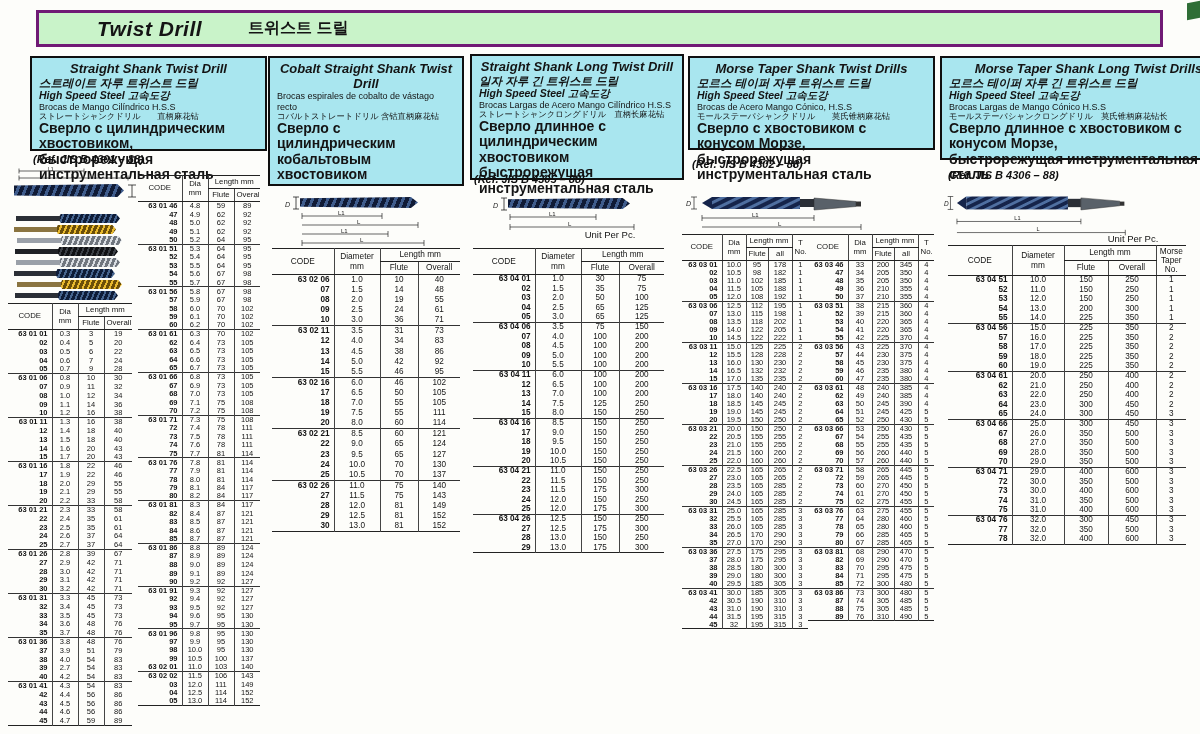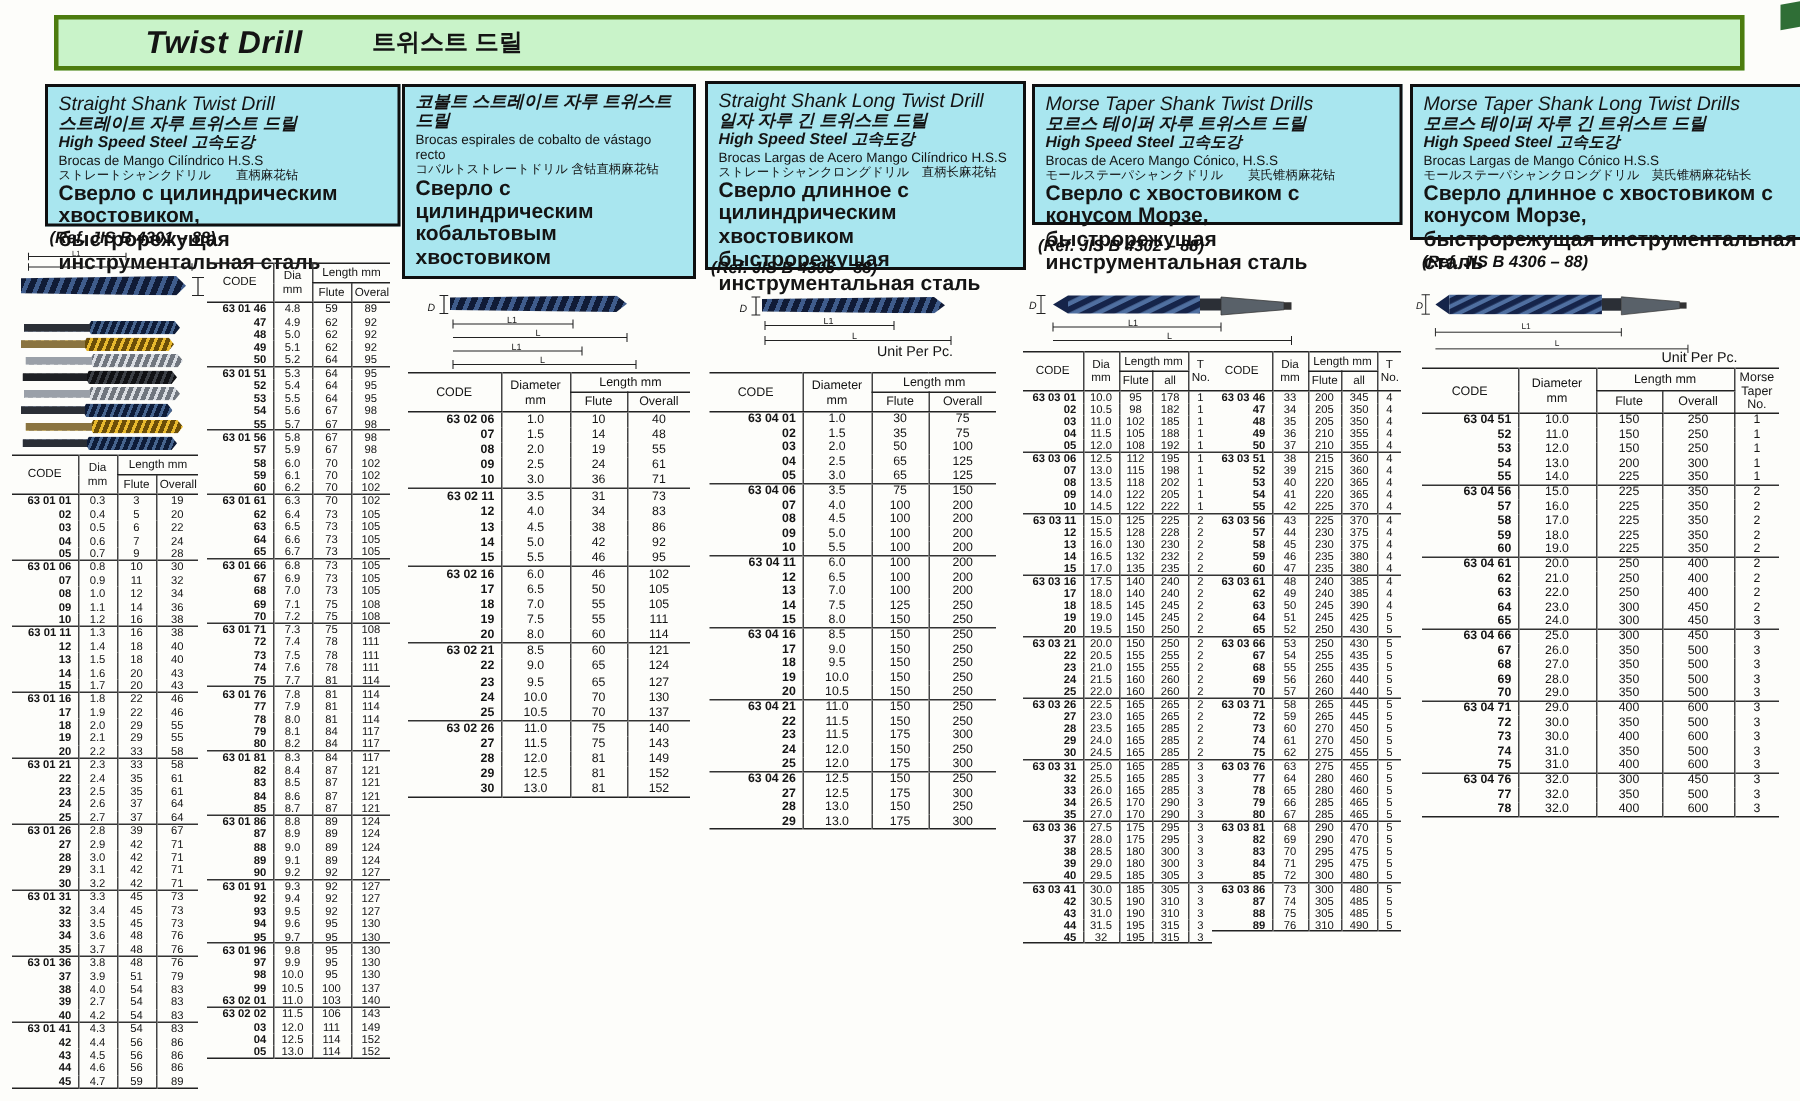--- a/index.html
+++ b/index.html
@@ -1,30 +1,30 @@
 <!DOCTYPE html>
 <html style="--banner-green: #c9f3c9; --box-cyan: #a9e6ef;"><head>
 <meta charset="utf-8">
 <style>
   html,body{margin:0;padding:0;background:#e8e8e4;}
   .page{position:relative;width:1200px;height:734px;background:#fdfdfa;overflow:hidden;
         font-family:"Liberation Sans",sans-serif;color:#141414;}
 
   
   .banner{position:absolute;left:36px;top:10px;width:1127px;height:37px;box-sizing:border-box;
-          background:var(--banner-green,#c9f3c9);border:3px solid #4d7c0f;display:flex;align-items:center;}
+          background:var(--banner-green,#c9f3c9);border:3px solid #701a75;display:flex;align-items:center;}
   .banner .t-en{font-style:italic;font-weight:bold;font-size:21px;margin-left:58px;letter-spacing:.5px;}
   .banner .t-ko{font-weight:bold;font-size:16px;margin-left:46px;}
   .corner{position:absolute;left:1187px;top:2px;width:13px;height:17px;background:#2f6e36;transform:skewY(-10deg);}
 
   
   .secbox{position:absolute;background:var(--box-cyan,#a9e6ef);border:2.5px solid #0f0f0f;
           padding:4px 7px 3px;box-sizing:border-box;line-height:1.13;}
   .secbox div:empty{display:none;}
-  .sec-title{font-style:italic;font-weight:normal;font-size:13px;}
+  .sec-title{font-style:italic;font-weight:bold;font-size:13px;text-align:center;}
   .sec-ko{font-style:italic;font-weight:bold;font-size:11.5px;}
   .sec-hss{font-style:italic;font-weight:bold;font-size:10.5px;}
   .sec-es{font-size:9px;}
   .sec-ja{font-size:8.3px;}
   .sec-ru{font-size:14px;font-weight:bold;white-space:pre-line;line-height:1.1;}
   #s1{left:30px;top:56px;width:237px;height:95px;}
   #s2{left:268px;top:56px;width:196px;height:130px;}
   #s3{left:470px;top:54px;width:214px;height:126px;}
   #s4{left:688px;top:56px;width:247px;height:94px;}
   #s5{left:940px;top:56px;width:297px;height:104px;}
@@ -109,21 +109,21 @@
   <div class="secbox" id="s1">
     <div class="sec-title">Straight Shank Twist Drill</div>
     <div class="sec-ko">스트레이트 자루 트위스트 드릴</div>
     <div class="sec-hss">High Speed Steel 고속도강</div>
     <div class="sec-es">Brocas de Mango Cilíndrico H.S.S</div>
     <div class="sec-ja">ストレートシャンクドリル　　直柄麻花钻</div>
     <div class="sec-ru">Сверло с цилиндрическим хвостовиком,
 быстрорежущая инструментальная сталь</div>
   </div>
   <div class="secbox" id="s2">
-    <div class="sec-ko">코볼트 스트레이트 자루 트위스트 드릴</div>
+    <div class="sec-title">Cobalt Straight Shank Twist Drill</div>
 
     <div class="sec-es">Brocas espirales de cobalto de vástago recto</div>
     <div class="sec-ja">コバルトストレートドリル 含钴直柄麻花钻</div>
     <div class="sec-ru">Сверло с цилиндрическим кобальтовым
 хвостовиком</div>
   </div>
   <div class="secbox" id="s3">
     <div class="sec-title">Straight Shank Long Twist Drill</div>
     <div class="sec-ko">일자 자루 긴 트위스트 드릴</div>
     <div class="sec-hss">High Speed Steel 고속도강</div>

